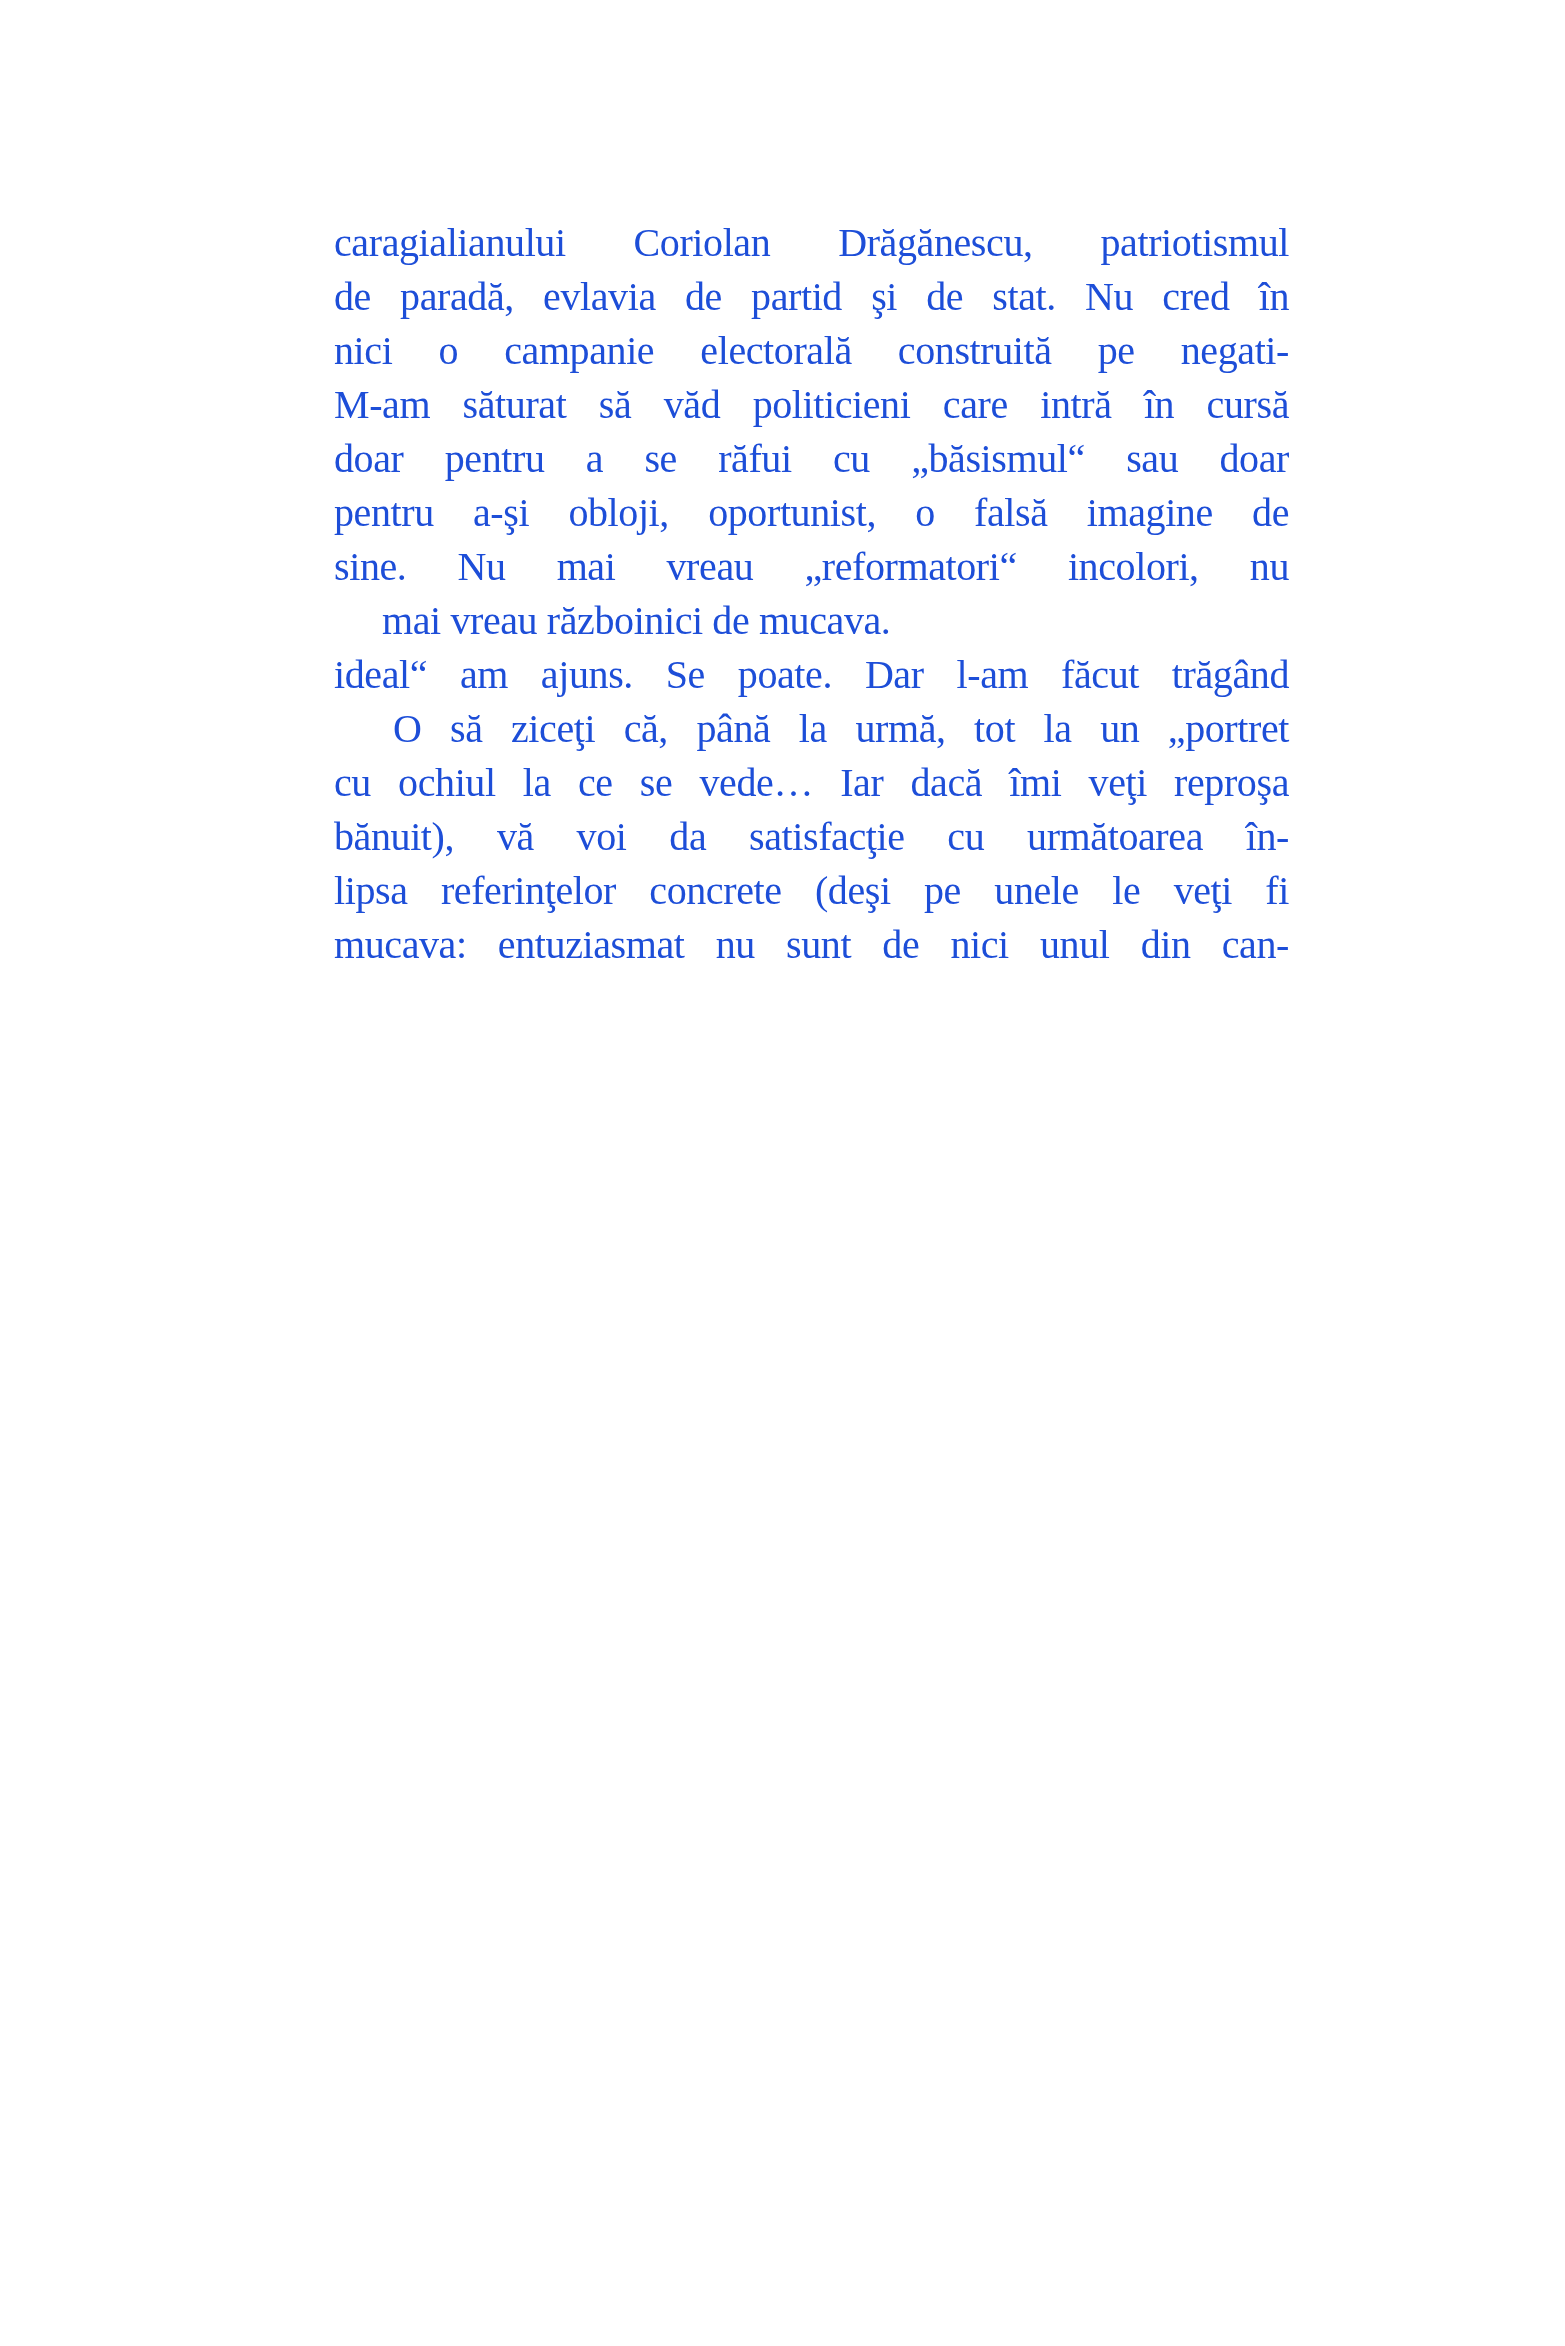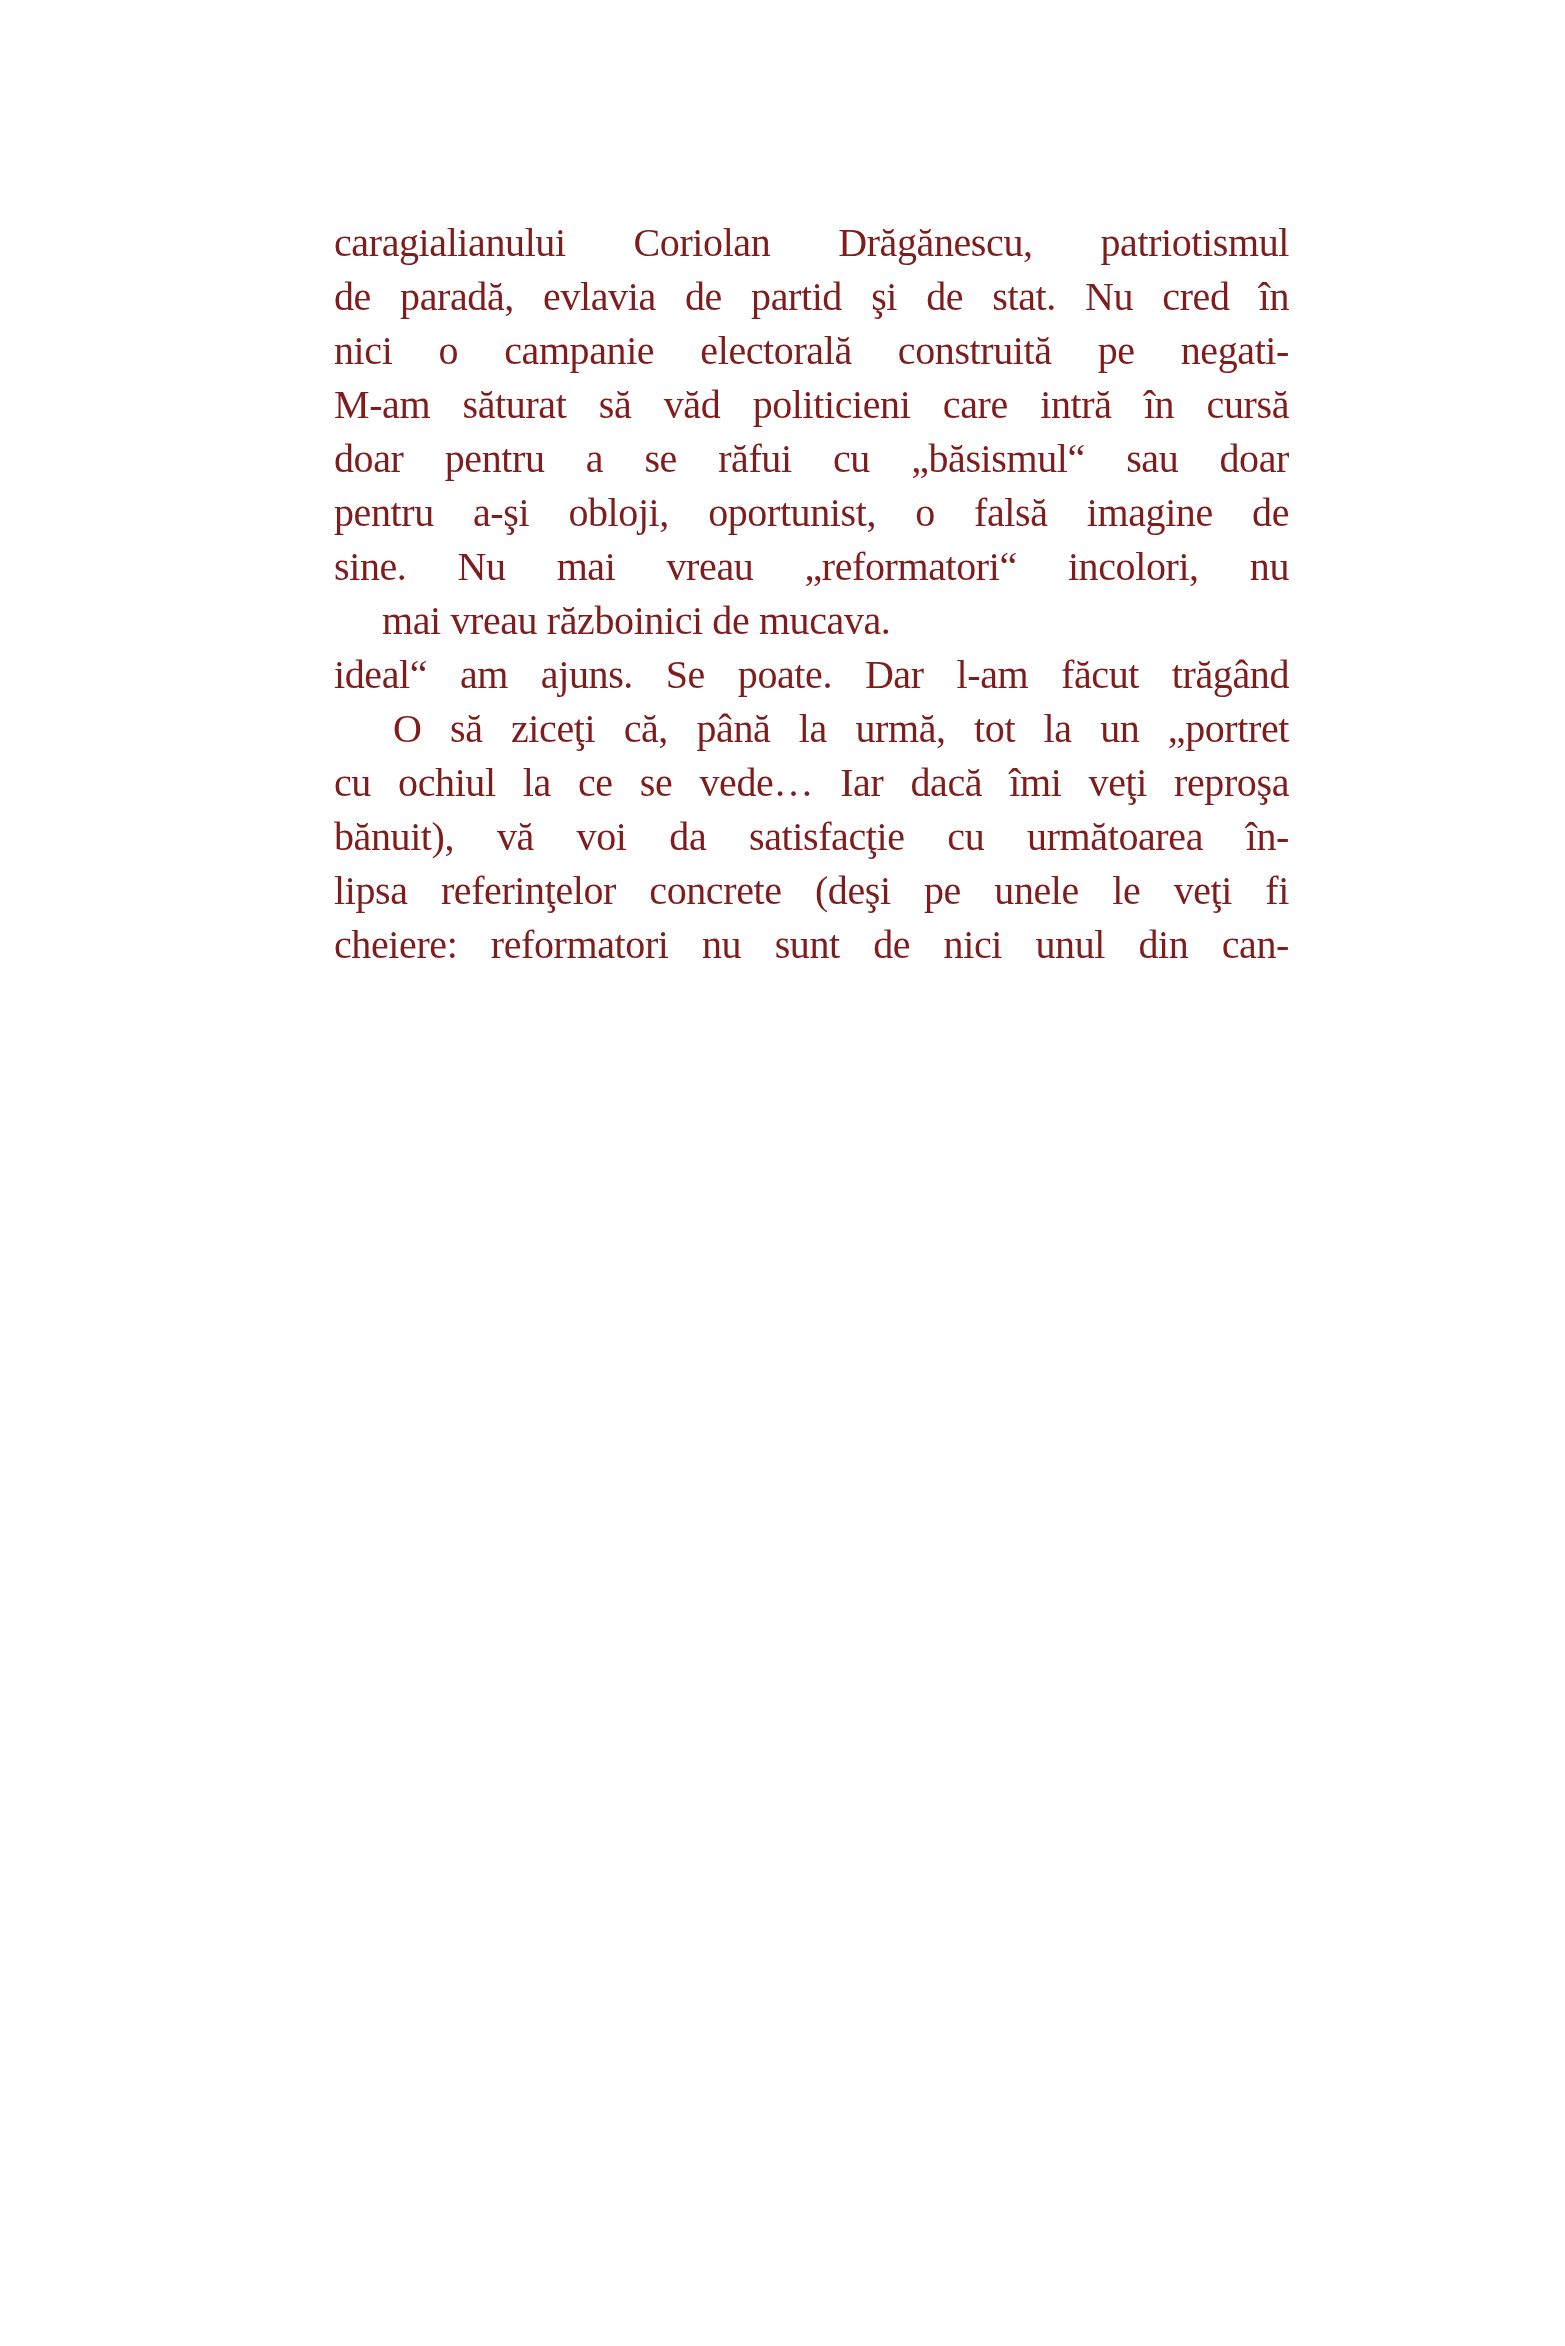--- a/index.html
+++ b/index.html
@@ -39,34 +39,34 @@
     -moz-text-align-last: left;
   }
   .text-line.indent {
     text-indent: 59px;
   }
 </style>
 </head>
 <body>
 
 <div class="book-page">
-  <div class="text-block" id="text-block" style="color: #7f1d1d;">
+  <div class="text-block" id="text-block" style="color: #1d4ed8;">
       <div class="paragraph">
         <div class="text-line">caragialianului Coriolan Drăgănescu, patriotismul</div>
         <div class="text-line">de paradă, evlavia de partid şi de stat. Nu cred în</div>
         <div class="text-line">nici o campanie electorală construită pe negati-</div>
         <div class="text-line">M-am săturat să văd politicieni care intră în cursă</div>
         <div class="text-line">doar pentru a se răfui cu „băsismul“ sau doar</div>
         <div class="text-line">pentru a-şi obloji, oportunist, o falsă imagine de</div>
         <div class="text-line">sine. Nu mai vreau „reformatori“ incolori, nu</div>
         <div class="text-line nojust">mai vreau războinici de mucava.</div>
       </div>
       <div class="paragraph">
         <div class="text-line">ideal“ am ajuns. Se poate. Dar l-am făcut trăgând</div>
         <div class="text-line indent">O să ziceţi că, până la urmă, tot la un „portret</div>
         <div class="text-line">cu ochiul la ce se vede… Iar dacă îmi veţi reproşa</div>
         <div class="text-line">bănuit), vă voi da satisfacţie cu următoarea în-</div>
         <div class="text-line">lipsa referinţelor concrete (deşi pe unele le veţi fi</div>
-        <div class="text-line">cheiere: reformatori nu sunt de nici unul din can-</div>
+        <div class="text-line">mucava: entuziasmat nu sunt de nici unul din can-</div>
       </div>
     </div>
 </div>
 
 
 </body></html>

